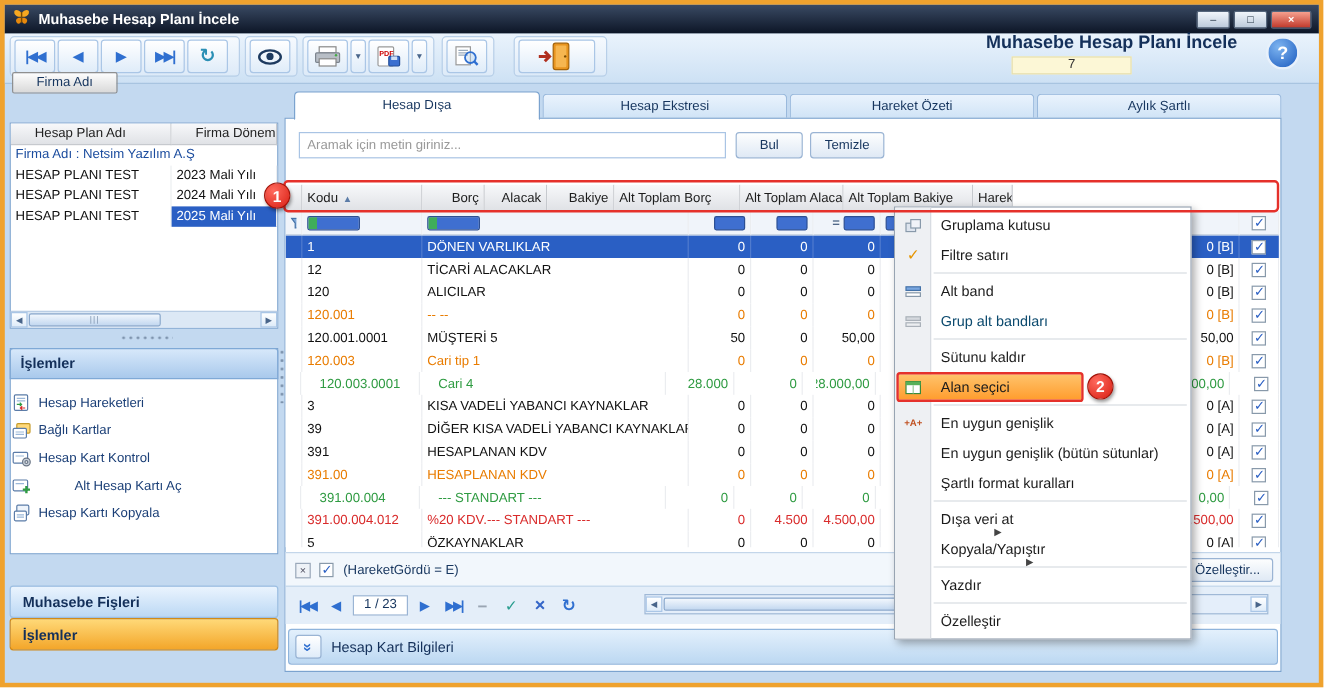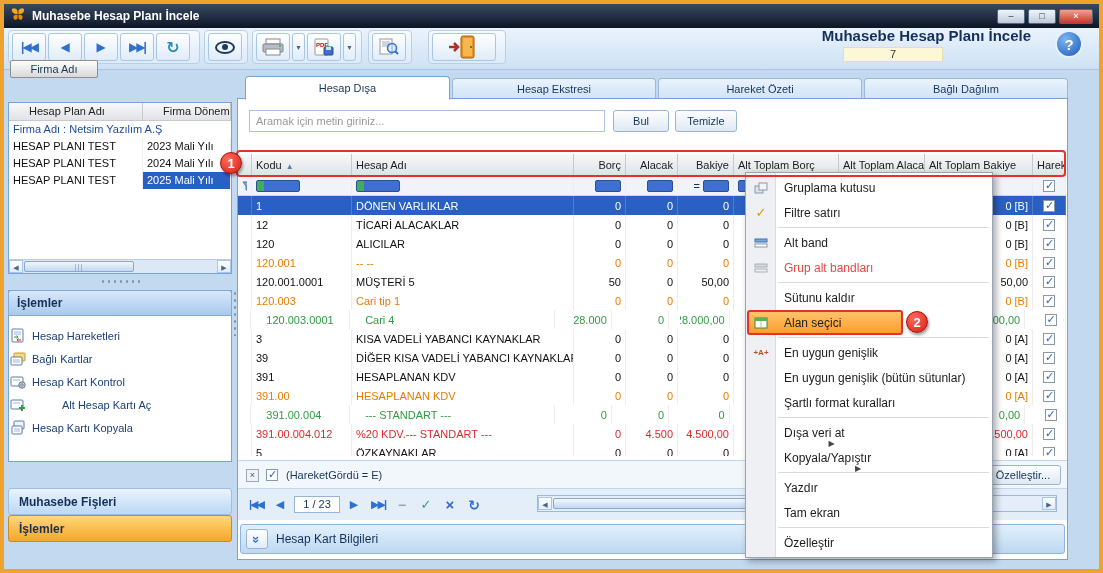--- a/index.html
+++ b/index.html
@@ -97,21 +97,21 @@
   #bottombar { left:240px; top:524px; width:825px; height:30px; background:linear-gradient(#e3f0fc,#bcd8f2); border:1px solid #8fb4dc; border-radius:3px; display:flex; align-items:center; padding-left:5px; gap:8px; }
   #chevbtn { width:22px; height:20px; border:1px solid #9ab4d4; border-radius:3px; background:linear-gradient(#fff,#dfecf9); display:flex; align-items:center; justify-content:center; }
   #chevbtn::after { content:"»"; color:#2f6fd0; font-weight:bold; font-size:13px; transform:rotate(90deg); display:block; }
 
   
   #ctxmenu { left:745px; top:172px; width:248px; background:#fff; border:1px solid #98a4b2; box-shadow:3px 3px 7px rgba(0,0,0,.35); z-index:60; padding:2px 0; }
   #ctxmenu .gutter { position:absolute; left:0; top:0; bottom:0; width:30px; background:#eef0f3; border-right:1px solid #d8dce2; }
   .mi { position:relative; height:25px; display:flex; align-items:center; padding-left:38px; font-size:12px; color:#1c1c1c; }
   .mi>* { position:relative; z-index:1; }
   .mic { position:absolute; left:7px; top:50%; transform:translateY(-50%); width:16px; height:14px; display:flex; align-items:center; justify-content:center; }
-  .mi.dis .mlabel { color:#ef4444; }
+  .mi.dis .mlabel { color:#0c4a6e; }
   .mi .sub::after { content:"▶"; position:absolute; right:10px; top:6px; font-size:8px; color:#444; }
   .msep { height:5px; position:relative; }
   .msep::after { content:""; position:absolute; left:32px; right:3px; top:2px; border-top:1px solid #d8dce2; }
   .mi-check::after { content:"✓"; color:#e69500; font-weight:bold; font-size:13px; }
   .mi-hl { position:absolute; left:1px; top:0; width:156px; height:25px; background:linear-gradient(#ffc36b,#ff9d2e); border:2px solid #e5312b; border-radius:3px; z-index:0 !important; }
 
   
   #hdr-outline { left:236px; top:150px; width:830px; height:27px; border:2px solid #e5312b; border-radius:4px; z-index:75; pointer-events:none; }
   .numbadge { position:absolute; width:22px; height:22px; border-radius:50%; background:radial-gradient(circle at 35% 30%,#ff6a5e,#d81e12); border:1px solid #a01208; color:#fff; font-weight:bold; font-size:13px; display:flex; align-items:center; justify-content:center; box-shadow:1px 2px 3px rgba(0,0,0,.4); z-index:80; }
   #badge1 { left:220px; top:152px; }
@@ -270,35 +270,34 @@
         <line x1="4" y1="11" x2="10" y2="11" stroke="#9ab7d8"></line>
       </svg>
     <span>Hesap Kartı Kopyala</span>
   </div>
   <div class="abs sbar" id="bar1">Muhasebe Fişleri</div>
   <div class="abs sbar" id="bar2">İşlemler</div>
 
   <div class="abs tab active" style="left:245px;width:205px;">Hesap Dışa</div>
   <div class="abs tab" style="left:452px;width:204px;">Hesap Ekstresi</div>
   <div class="abs tab" style="left:658px;width:204px;">Hareket Özeti</div>
-  <div class="abs tab" style="left:864px;width:204px;">Bağlı Dağılım</div>
+  <div class="abs tab" style="left:864px;width:204px;">Aylık Şartlı</div>
   <div class="abs" id="mainpanel"></div>
 
   <input class="abs" id="searchinput" placeholder="Aramak için metin giriniz..." style="">
   <button class="abs btn" style="left:613px;top:110px;width:56px;height:22px;">Bul</button>
   <button class="abs btn" style="left:675px;top:110px;width:62px;height:22px;">Temizle</button>
 
   <div class="abs" id="grid">
     <div class="ghead">
       <div class="cell w-ind"></div>
       <div class="cell w-kodu">
           <span>Kodu</span>
           <span class="sort"></span>
         </div>
-      <div class="cell w-ad">Hesap Adı</div>
       <div class="cell w-borc num">Borç</div>
       <div class="cell w-ala num">Alacak</div>
       <div class="cell w-bak num">Bakiye</div>
       <div class="cell w-atb">Alt Toplam Borç</div>
       <div class="cell w-ata">Alt Toplam Alacak</div>
       <div class="cell w-atba">Alt Toplam Bakiye</div>
       <div class="cell w-hrk">Harek</div>
     </div>
     <div class="frow">
       <div class="cell w-ind">
@@ -644,23 +643,20 @@
       <span class="sub"></span>
     </div>
     <div class="mi">
       <span class="mlabel">Kopyala/Yapıştır</span>
       <span class="sub"></span>
     </div>
     <div class="msep"></div>
     <div class="mi">
       <span class="mlabel">Yazdır</span>
     </div>
-    <div class="mi">
-      <span class="mlabel">Tam ekran</span>
-    </div>
     <div class="msep"></div>
     <div class="mi">
       <span class="mlabel">Özelleştir</span>
     </div>
   </div>
 
   <div class="abs" id="hdr-outline"></div>
   <div class="numbadge" id="badge1">1</div>
 </div>
 

